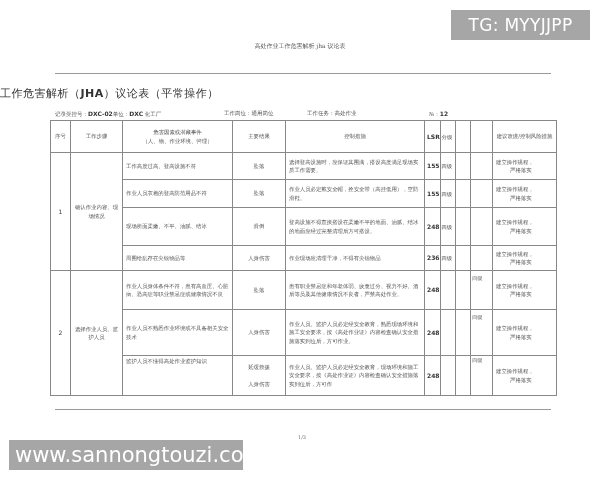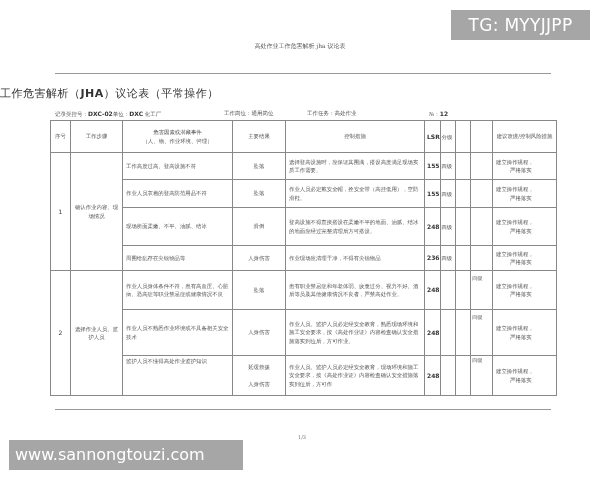--- a/index.html
+++ b/index.html
@@ -3,21 +3,21 @@
 <meta charset="utf-8">
 <style>
   html, body { margin:0; padding:0; }
   body { width:600px; height:480px; background:#ffffff; position:relative; overflow:hidden;
          font-family: "DejaVu Serif", "Liberation Serif", serif; color:#333; }
   .abs { position:absolute; }
   .tg-badge { left:451px; top:10px; width:139px; height:30px; background:#a6a6a6; color:#fff;
               font-family:"DejaVu Sans","Liberation Sans",sans-serif; font-size:17px; line-height:30px;
               text-align:center; letter-spacing:0.3px; }
   .site-badge { left:9px; top:440px; width:234px; height:30px; background:#a6a6a6; color:#fff;
-                font-family:"DejaVu Sans","Liberation Sans",sans-serif; font-size:16px; line-height:30px;
+                font-family:"DejaVu Sans","Liberation Sans",sans-serif; font-size:21px; line-height:30px;
                 padding-left:6px; box-sizing:border-box; }
   .running-head { left:0; top:42px; width:600px; text-align:center; font-size:6px; color:#555; }
   .rule { left:55px; height:1px; background:#999; }
   .doc-title { left:0; top:86px; width:600px; text-align:left; font-size:11px; color:#333; letter-spacing:0.5px; }
   .doc-title b { font-family:"DejaVu Sans","Liberation Sans",sans-serif; }
   .meta { top:110px; font-size:5.5px; color:#555; white-space:nowrap; }
   .meta b { font-family:"DejaVu Sans","Liberation Sans",sans-serif; color:#333; font-weight:bold; font-size:6px;}
   table.jha { position:absolute; left:50px; top:120px; border-collapse:collapse; table-layout:fixed;
               font-size:5.4px; color:#555; }
   table.jha td, table.jha th { border:0.8px solid #888; padding:1px 3px; vertical-align:middle; line-height:1.55; font-weight:normal; }

